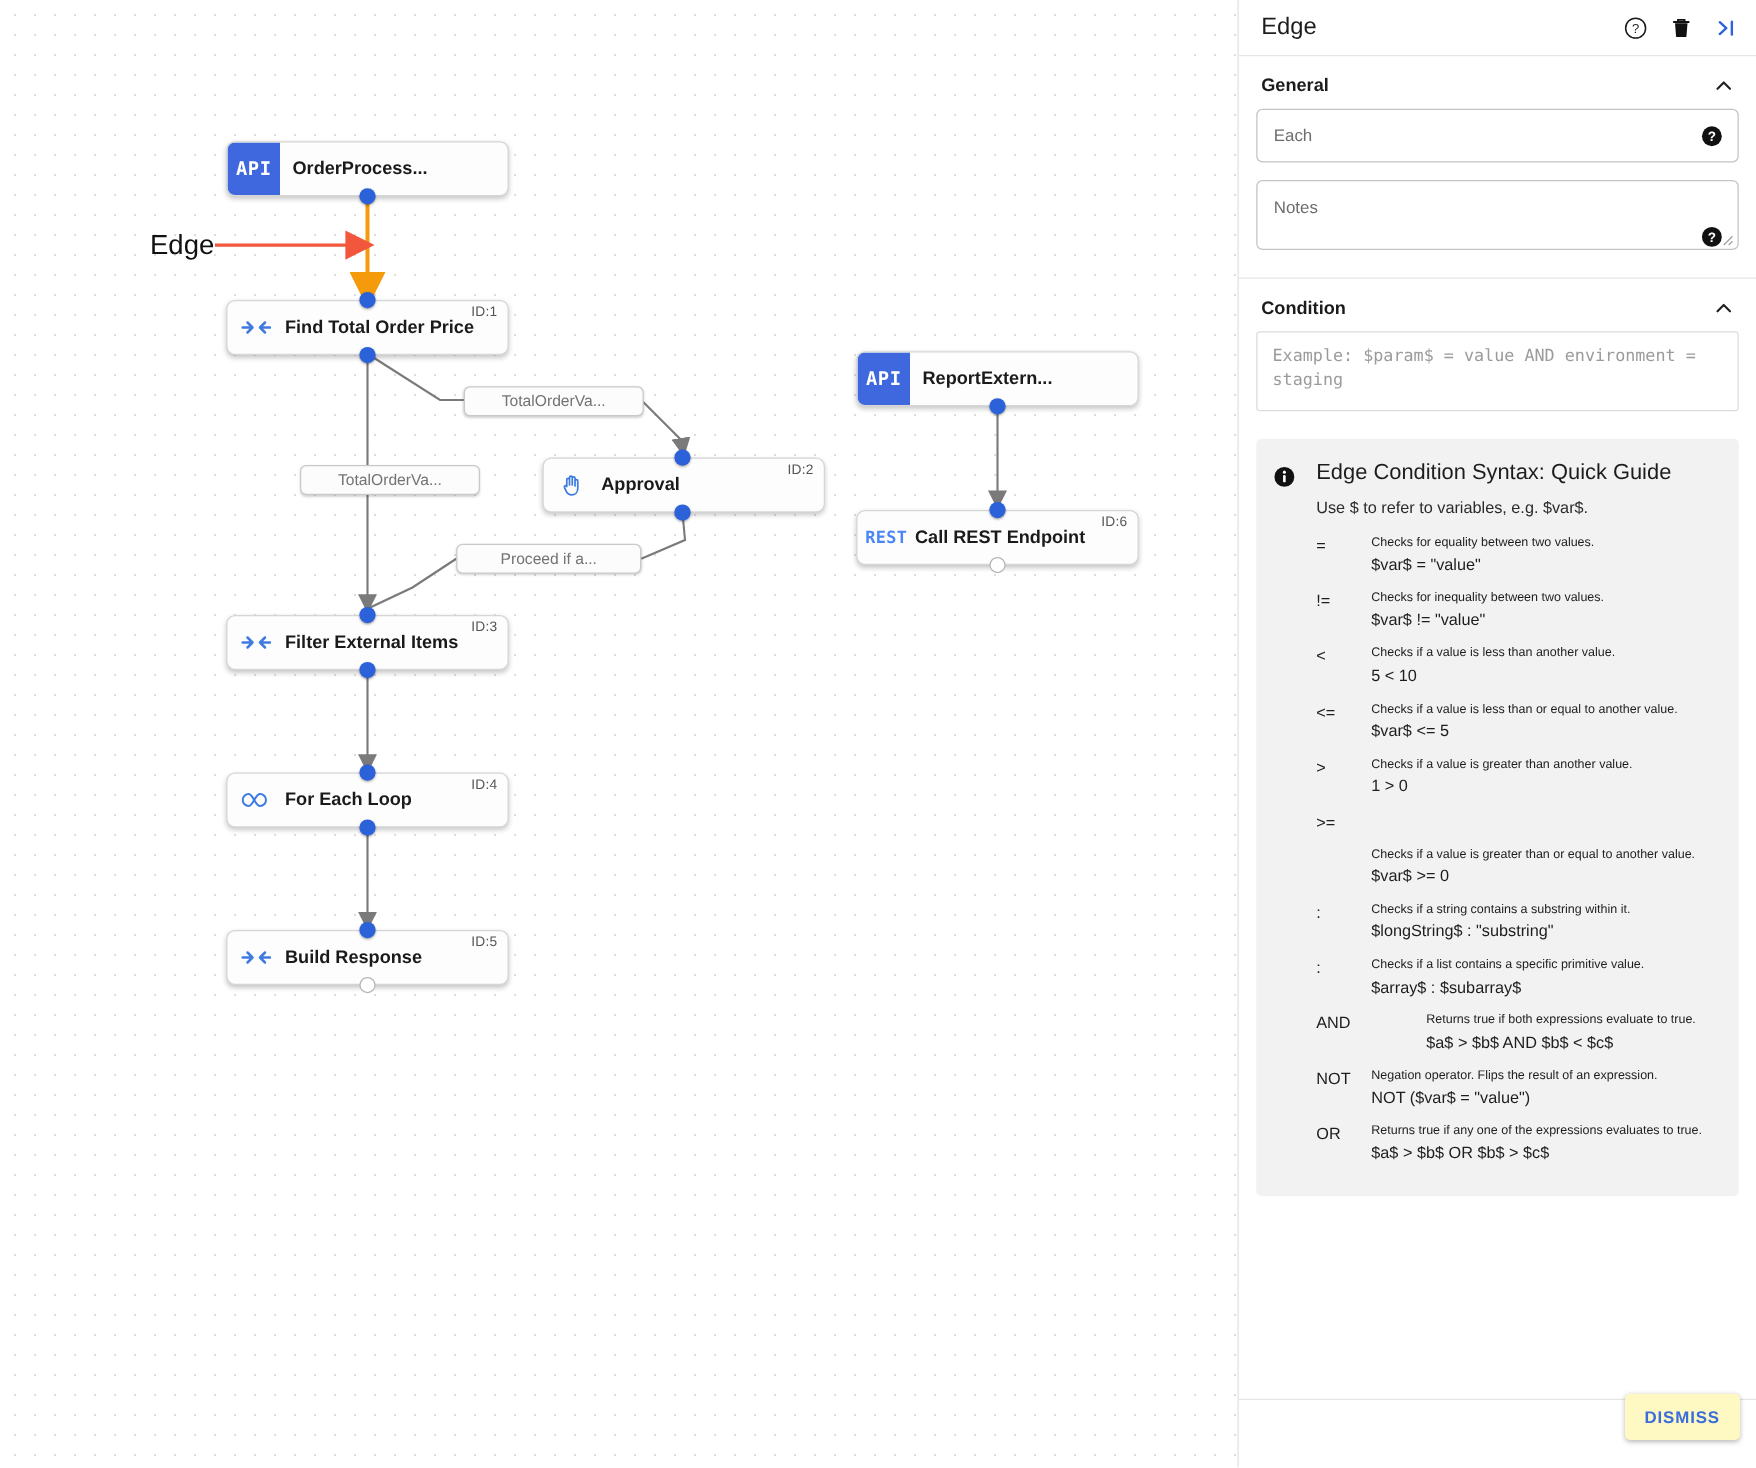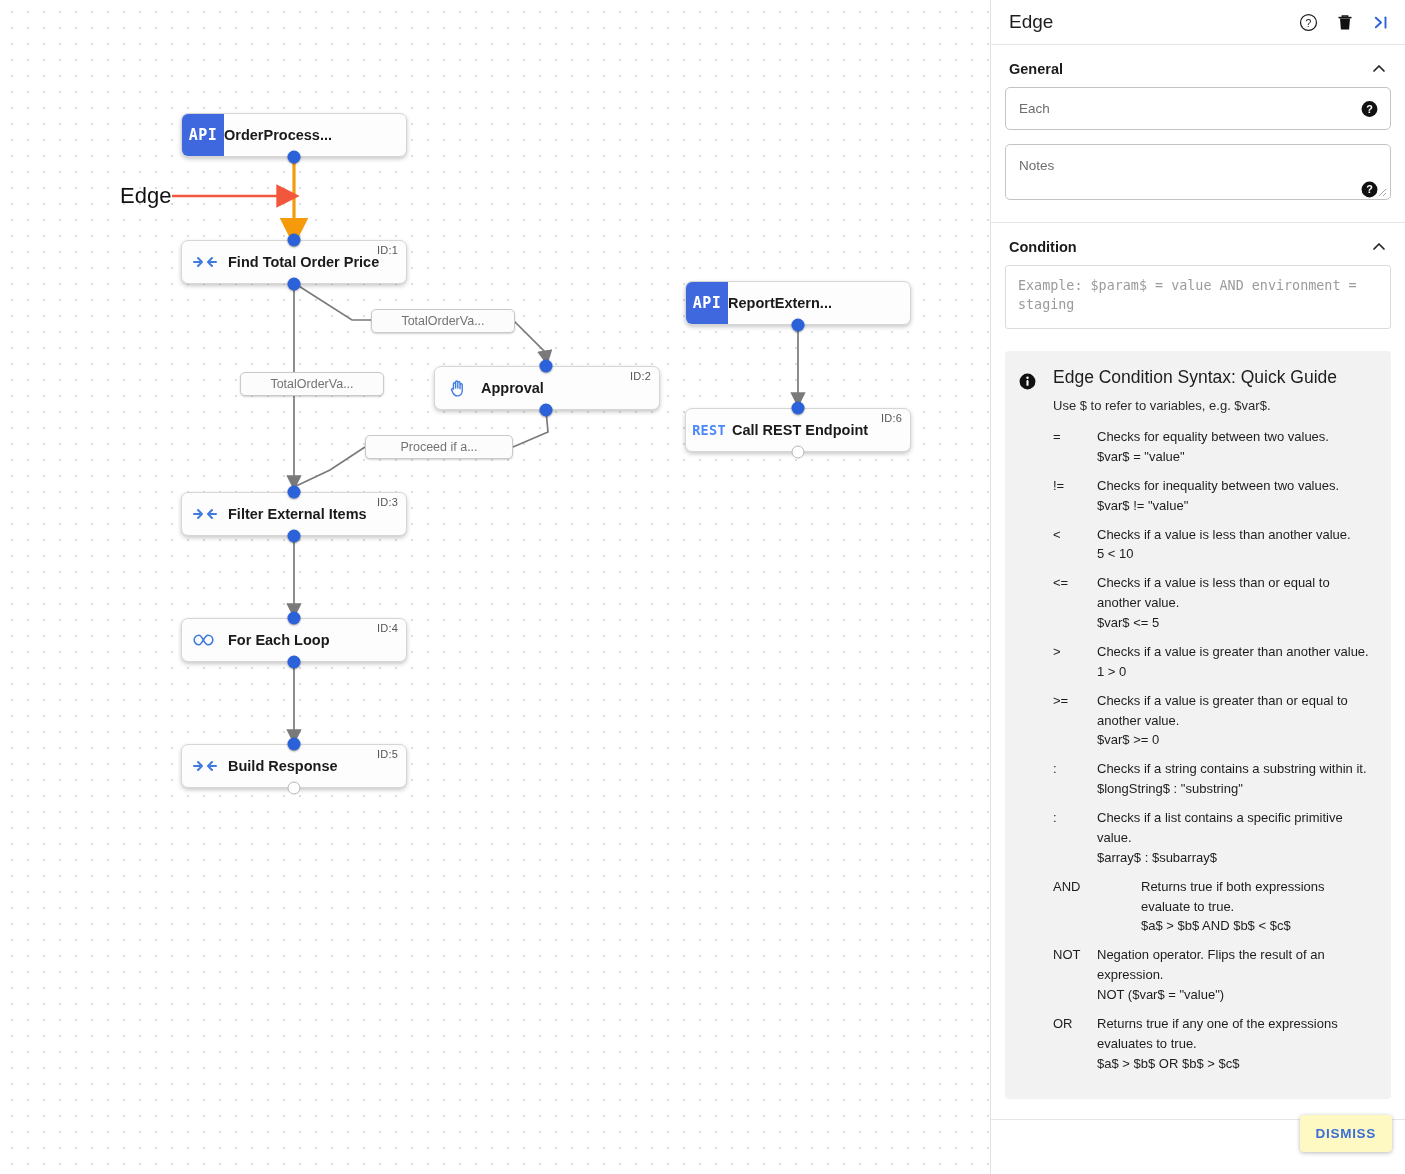--- a/index.html
+++ b/index.html
@@ -43,20 +43,21 @@
     font-size: 15px; font-weight: 700; letter-spacing: .5px;
   }
   .node .nicon {
     width: 46px; min-width: 46px;
     display: flex; align-items: center; justify-content: center;
   }
   .node .nlabel {
     flex: 1;
     display: flex; align-items: center;
     font-size: 14.5px; font-weight: 700; color: #1a1a1a;
+    padding-left: 10px;
   }
   .node.plain .nlabel { padding-left: 0; }
   .node .nid {
     position: absolute; right: 8px; top: 3px;
     font-size: 11px; color: #555; font-weight: 400;
     letter-spacing: .2px;
   }
   .port {
     position: absolute;
     width: 13px; height: 13px; border-radius: 50%;
@@ -155,21 +156,21 @@
   }
   .guide-ic { width: 28px; min-width: 28px; padding-top: 6px; }
   .guide-body { flex: 1; padding-left: 6px; }
   .guide-title { font-size: 17.5px; color: #1d1d1d; margin-bottom: 10px; }
   .guide-sub { font-size: 13px; color: #2b2b2b; margin-bottom: 14px; }
   .op-row { display: flex; margin-bottom: 9px; }
   .op-sym {
     width: 44px; min-width: 44px;
     font-size: 13px; color: #1d1d1d; line-height: 1.53;
   }
-  .op-desc { flex: 1; font-size: 13px; color: #1d1d1d; line-height: 1.53; }
+  .op-desc { flex: 1; font-size: 10px; color: #1d1d1d; line-height: 1.53; }
   .op-ex { font-size: 13px; color: #1d1d1d; line-height: 1.53; }
 
   #panel-foot {
     margin-top: auto;
     height: 55px; min-height: 55px;
     border-top: 1px solid #e6e6e6;
   }
   #dismiss {
     position: absolute; right: 13px; bottom: 22px;
     background: #fef9c3;
@@ -425,21 +426,21 @@
             </div>
             <div class="op-row">
               <div class="op-sym">&gt;</div>
               <div style="flex: 1 1 0%;">
                 <div class="op-desc">Checks if a value is greater than another value.</div>
                 <div class="op-ex">1 &gt; 0</div>
               </div>
             </div>
             <div class="op-row">
               <div class="op-sym">&gt;=</div>
-              <div style="flex: 1 1 0%;">
+              <div style="flex: 1 1 0%; margin-top: 28px;">
                 <div class="op-desc">Checks if a value is greater than or equal to another value.</div>
                 <div class="op-ex">$var$ &gt;= 0</div>
               </div>
             </div>
             <div class="op-row">
               <div class="op-sym">:</div>
               <div style="flex: 1 1 0%;">
                 <div class="op-desc">Checks if a string contains a substring within it.</div>
                 <div class="op-ex">$longString$ : "substring"</div>
               </div>

